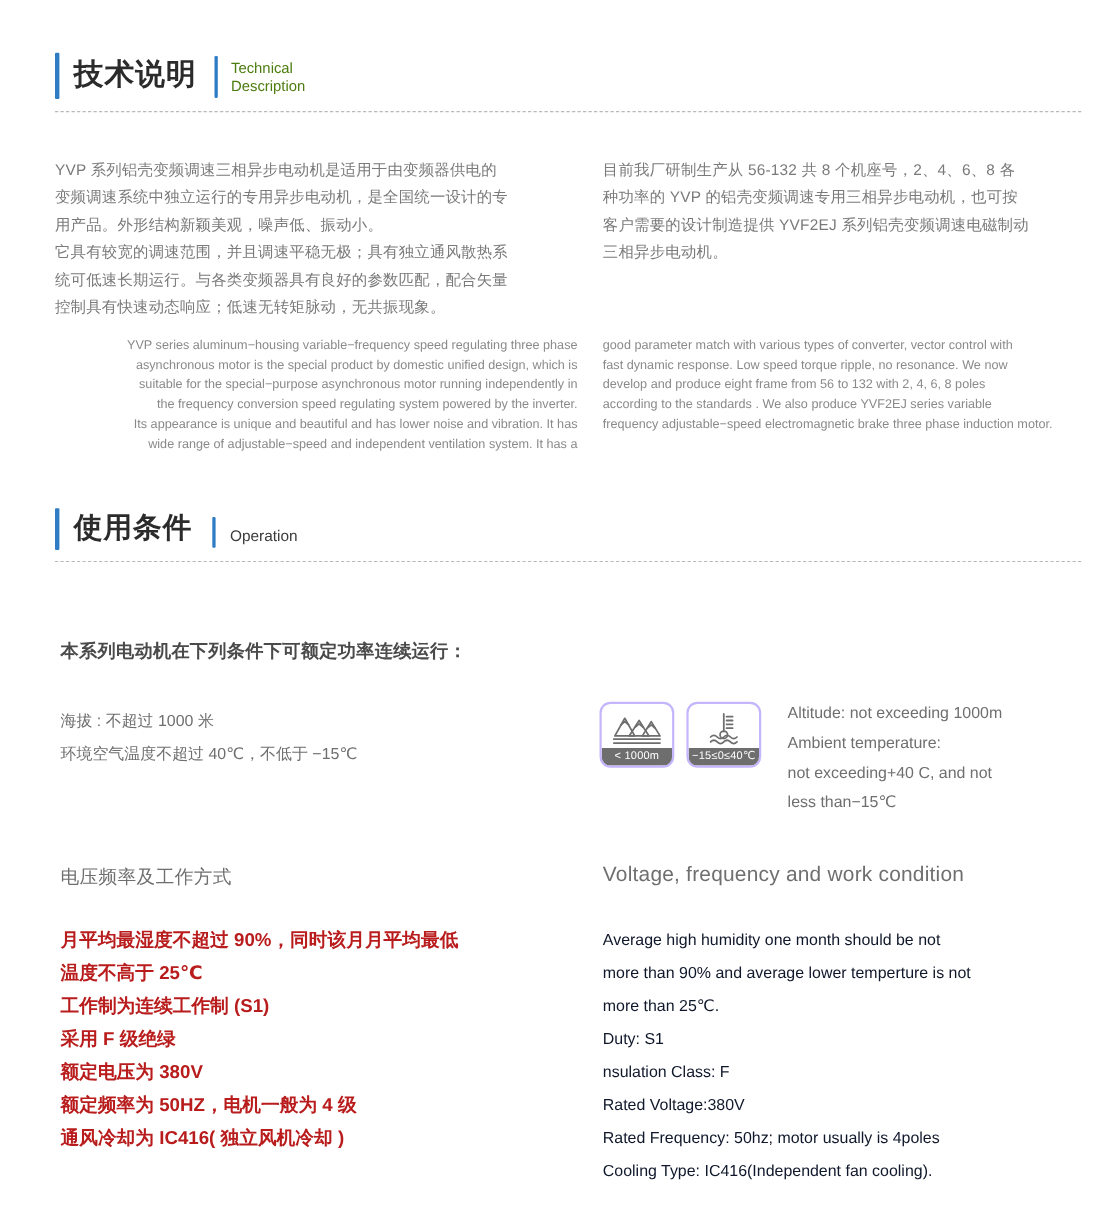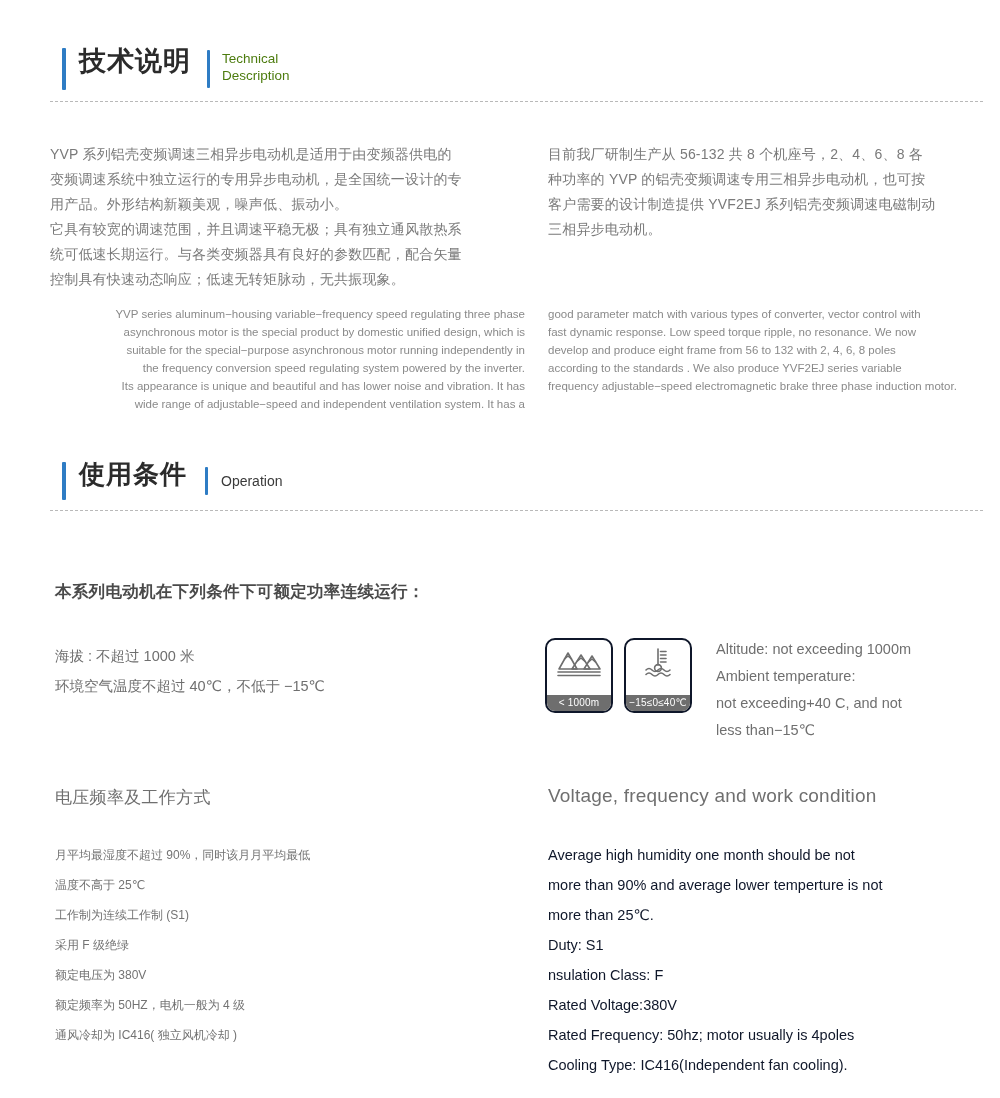--- a/index.html
+++ b/index.html
@@ -6,21 +6,21 @@
   html, body {
     width:1000px; height:1098px;
     background:#ffffff;
     font-family:"Liberation Sans","DejaVu Sans",sans-serif;
     color:#6d6d6d;
     -webkit-font-smoothing:antialiased;
   }
   .page { position:relative; width:1000px; height:1098px; }
 
   
-  .section-head { display:flex; align-items:flex-start;margin-left:12px; }
+  .section-head { display:flex; align-items:center; }
   .accent-bar {
     width:4px; background:#2e7cc4; border-radius:1px; flex:none;
   }
   .head-cn {
     font-size:27px; font-weight:bold; color:#2b2b2b;
     line-height:1.15; letter-spacing:1px; white-space:nowrap;
   }
   .divider-bar {
     width:3px; background:#2e7cc4; flex:none; border-radius:1px;
   }
@@ -74,21 +74,21 @@
   }
   #cond-cn-list {
     position:absolute; left:55px; top:641px; width:440px;
     font-size:14.5px; color:#6f6f6f; line-height:30px;
   }
   #cond-cn-list p { margin:0; }
 
   
   #icon-row { position:absolute; left:545px; top:638px; display:flex; gap:11px; }
   .icon-badge {
-    width:68px; height:75px; border:2px solid #0f172a; border-radius:10px;
+    width:68px; height:60px; border:2px solid #c4b5fd; border-radius:10px;
     position:relative; overflow:hidden; background:#ffffff;
   }
   .icon-art {
     position:absolute; left:0; right:0; top:3px; height:40px;
     display:flex; align-items:center; justify-content:center;
   }
   .icon-caption {
     position:absolute; left:0; right:0; bottom:0; height:16px;
     background:#6e6e6e; color:#ffffff;
     font-size:10px; line-height:16px; text-align:center;
@@ -105,21 +105,21 @@
   #volt-title-cn {
     position:absolute; left:55px; top:786px;
     font-size:17px; color:#6f6f6f; letter-spacing:0.3px;text-align:center;
   }
   #volt-title-en {
     position:absolute; left:548px; top:785px;
     font-size:19px; color:#6f6f6f; letter-spacing:0.2px;
   }
   #volt-list-cn {
     position:absolute; left:55px; top:840px; width:450px;
-    font-size:12px; color:#737373; line-height:30px;
+    font-size:17px; color:#b91c1c; line-height:30px;font-weight:bold;
   }
   #volt-list-cn p { margin:0; }
   #volt-list-en {
     position:absolute; left:548px; top:840px; width:450px;
     font-size:14.5px; color:#0f172a; line-height:30px;
   }
   #volt-list-en p { margin:0; }
 </style>
 </head>
 <body>

